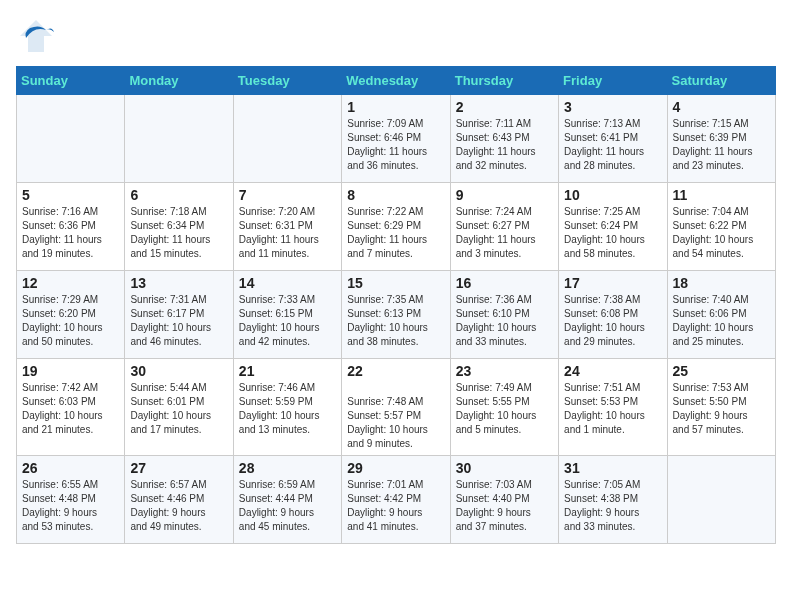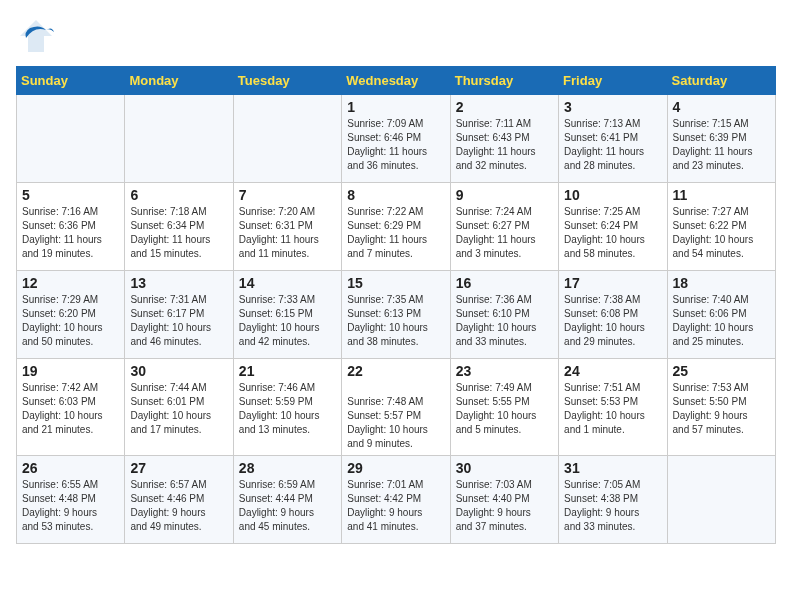--- a/index.html
+++ b/index.html
@@ -28,21 +28,21 @@
       font-size: 16px;
       color: #444;
     }
     table {
       width: 100%;
       border-collapse: collapse;
       table-layout: fixed;
     }
     thead tr {
       background: #1a6bb5;
-      color: #fde047;
+      color: #5eead4;
     }
     thead th {
       padding: 6px 4px;
       font-size: 13px;
       font-weight: bold;
       text-align: left;
       border: 1px solid #1a6bb5;
     }
     tbody tr {
       vertical-align: top;
@@ -202,21 +202,21 @@
         </td>
         <td>
           <span class="day-number">10</span>
           <div class="day-info" style="white-space: pre-line;">Sunrise: 7:25 AM
 Sunset: 6:24 PM
 Daylight: 10 hours
 and 58 minutes.</div>
         </td>
         <td>
           <span class="day-number">11</span>
-          <div class="day-info" style="white-space: pre-line;">Sunrise: 7:27 AM
+          <div class="day-info" style="white-space: pre-line;">Sunrise: 7:04 AM
 Sunset: 6:22 PM
 Daylight: 10 hours
 and 54 minutes.</div>
         </td>
       </tr>
       <tr>
         <td>
           <span class="day-number">12</span>
           <div class="day-info" style="white-space: pre-line;">Sunrise: 7:29 AM
 Sunset: 6:20 PM
@@ -269,21 +269,21 @@
       <tr>
         <td>
           <span class="day-number">19</span>
           <div class="day-info" style="white-space: pre-line;">Sunrise: 7:42 AM
 Sunset: 6:03 PM
 Daylight: 10 hours
 and 21 minutes.</div>
         </td>
         <td>
           <span class="day-number">30</span>
-          <div class="day-info" style="white-space: pre-line;">Sunrise: 7:44 AM
+          <div class="day-info" style="white-space: pre-line;">Sunrise: 5:44 AM
 Sunset: 6:01 PM
 Daylight: 10 hours
 and 17 minutes.</div>
         </td>
         <td>
           <span class="day-number">21</span>
           <div class="day-info" style="white-space: pre-line;">Sunrise: 7:46 AM
 Sunset: 5:59 PM
 Daylight: 10 hours
 and 13 minutes.</div>

